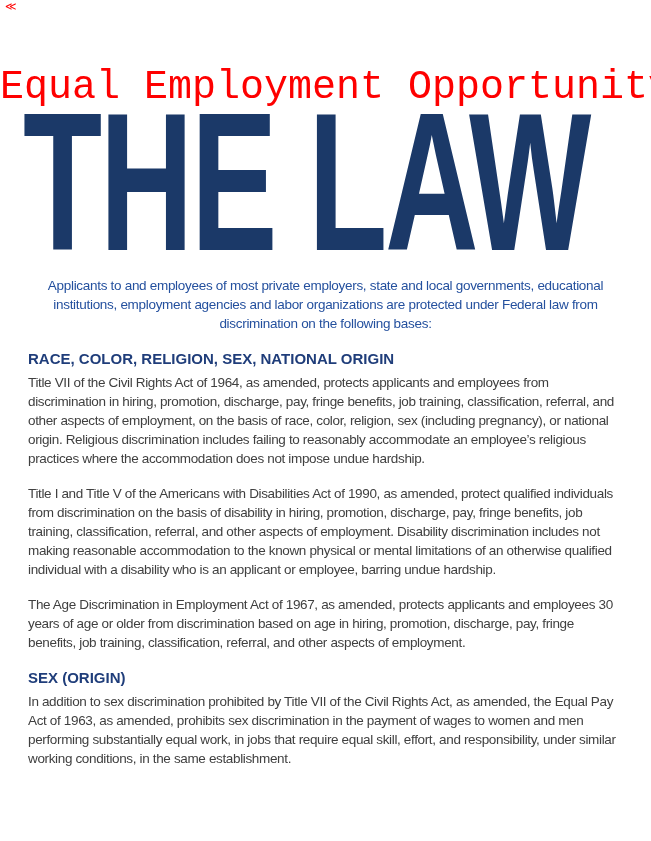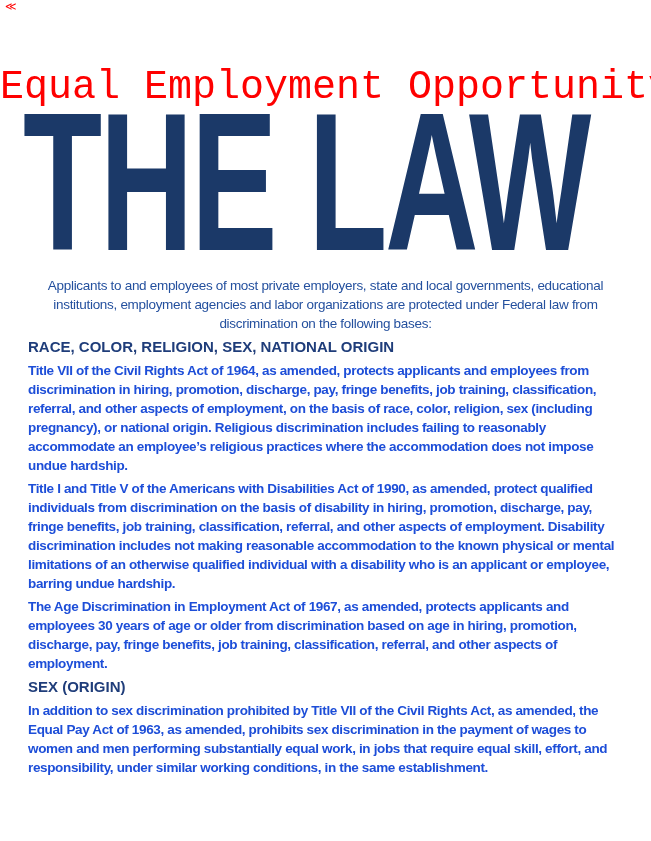--- a/index.html
+++ b/index.html
@@ -67,36 +67,35 @@
     text-align: center;
     font-size: 13.5px;
     line-height: 19px;
     letter-spacing: -0.3px;
     color: #24509e;
   }
   .content {
     padding: 0 28px;
   }
   .section {
-    margin-top: 4px;
+    margin-top: 16px;
   }
   .section-heading {
     font-weight: bold;
     font-size: 15px;
     line-height: 19px;
     color: #1f3d7a;
     margin: 0 0 5px 0;
   }
   .section-body {
     font-size: 13.5px;
     line-height: 19px;
     letter-spacing: -0.35px;
-    color: #1d4ed8;
+    color: #404040;
     margin: 0;
-    font-weight: bold;
   }
 </style>
 </head>
 <body>
 
 <div class="page">
 
   <span class="corner-mark">≪</span>
 
   <div class="poster-title">Equal Employment Opportunity is</div>

